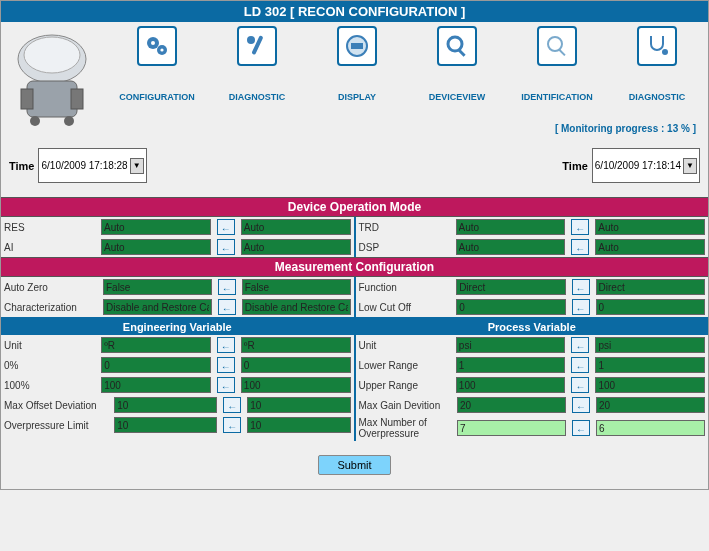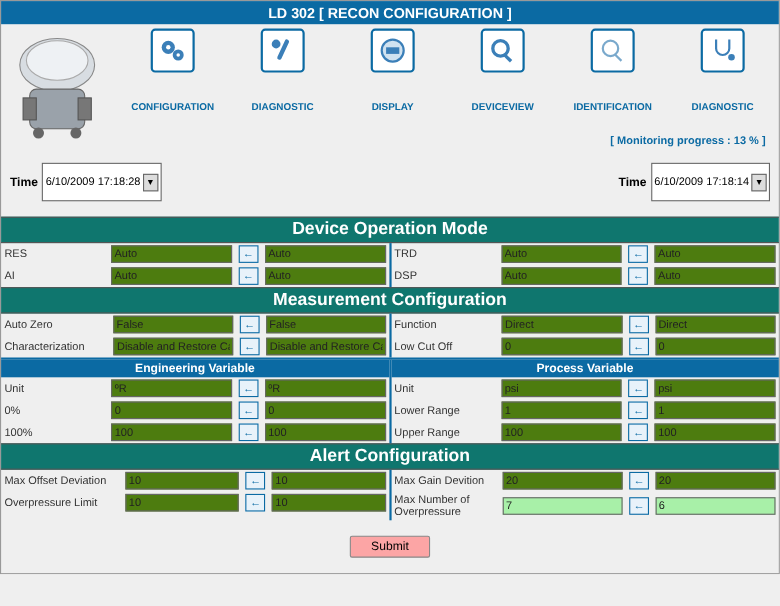--- a/index.html
+++ b/index.html
@@ -92,25 +92,25 @@
   }
   .combo-btn {
     border:1px solid #666;
     background:#ddd;
     width:14px;height:16px;
     display:flex;align-items:center;justify-content:center;
     font-size:8px;
     margin-left:2px;
   }
   .section-head {
-    background:#0f766e;
+    background:#be185d;
     color:#fff;
     font-weight:bold;
     text-align:center;
-    font-size:16px;
+    font-size:12px;
     padding:2px 0;
     border-top:1px solid #555;
     border-bottom:1px solid #555;
   }
   .sub-head {
     background:#0b6aa3;
     color:#fff;
     font-weight:bold;
     text-align:center;
     font-size:11px;
@@ -132,21 +132,21 @@
     padding:2px 3px;
     vertical-align:middle;
     font-size:10px;
     color:#333;
   }
   .lbl { width:100px; }
   .txt-in {
     font-family:inherit;
     font-size:10px;
     border:1px solid #666;
-    background:#4d7c0f;
+    background:#15803d;
     height:16px;
     padding:0 2px;
     width:100%;
     color:#222;
   }
   .txt-in.hl { background:#a8f0a8; }
   .arrow-btn {
     width:18px;height:16px;
     border:1px solid #0b6aa3;
     background:#e8f2fa;
@@ -158,21 +158,21 @@
   .val-cell{ width:120px;}
   .arr-cell{width:22px;}
   .submit-row{
     text-align:center;
     padding:14px 0;
   }
   .submit-btn{
     font-family:inherit;
     font-size:11px;
     padding:3px 18px;
-    background:#fca5a5;
+    background:#7dd3fc;
     border:1px solid #888;
     border-radius:2px;
     cursor:pointer;
   }
   .blue-border-top{border-top:2px solid #0b6aa3;align-items:center;}
 </style>
 </head>
 <body>
 
 <div class="wrap">
@@ -422,21 +422,20 @@
           <td class="arr-cell">
                 <div class="arrow-btn">←</div>
               </td>
           <td class="val-cell"><input class="txt-in" value="100" style=""></td>
         </tr>
       </tbody>
         </table>
     </div>
   </div>
 
-  <div class="section-head">Alert Configuration</div>
   <div class="grid-split">
     <div class="col">
       <table class="params">
         <tbody>
             <tr>
           <td class="lbl" style="width:115px">Max Offset Deviation</td>
           <td class="val-cell"><input class="txt-in" value="10" style=""></td>
           <td class="arr-cell">
                 <div class="arrow-btn">←</div>
               </td>

